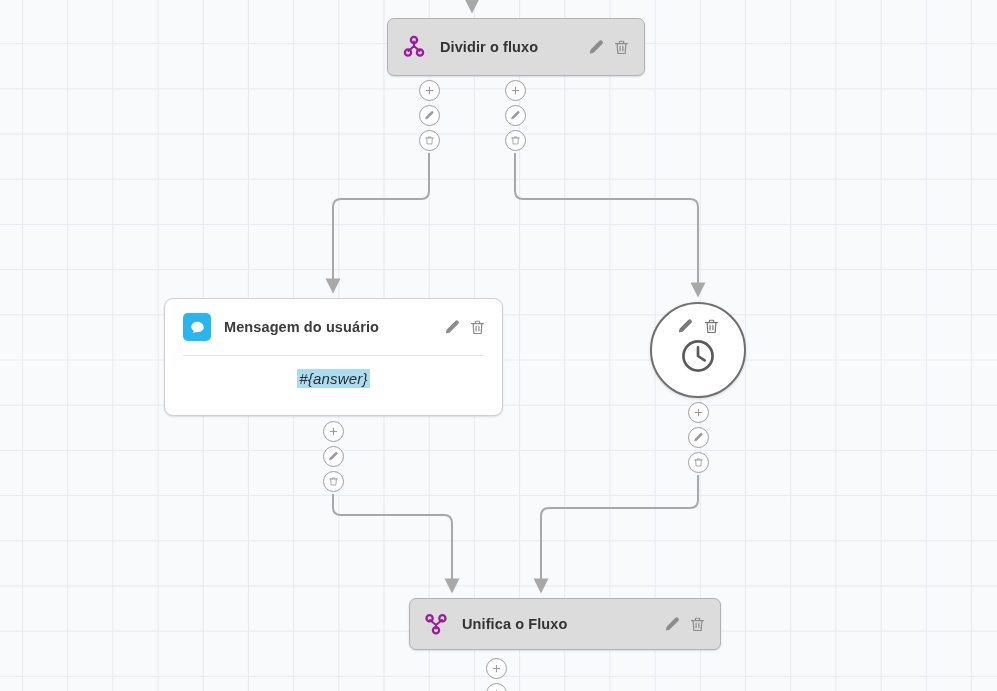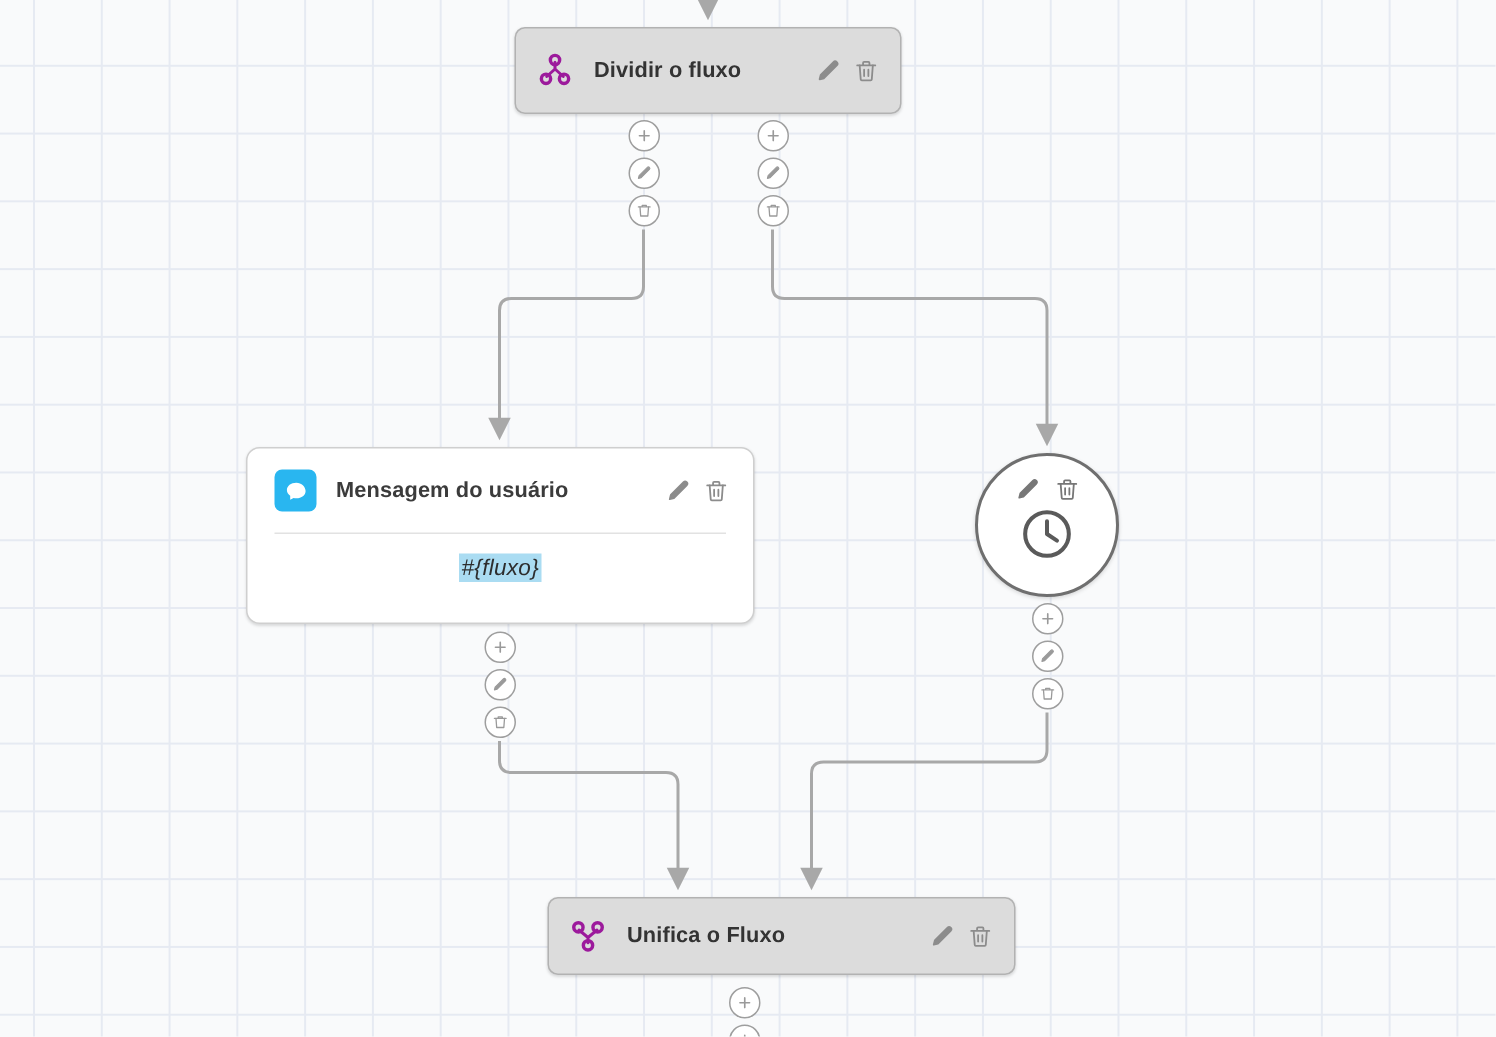--- a/index.html
+++ b/index.html
@@ -42,20 +42,21 @@
     box-sizing: border-box;
     border-radius: 7px;
     display: flex;
     align-items: center;
     border: 1px solid #b9b9b9;
     box-shadow: 0 1px 2px rgba(0,0,0,.13);
   }
   .node-box.gray {
     background: #dcdcdc;
     border-color: #b2b2b2;
+    margin-left: 44px;
   }
   .node-box.white {
     background: #ffffff;
     border-color: #cfcfcf;
     flex-direction: column;
     align-items: stretch;
     border-radius: 9px;
   }
 
   .node-header {
@@ -309,21 +310,21 @@
           <svg viewBox="0 0 24 24" fill="none" stroke="#8c8c8c" stroke-width="1.7" stroke-linecap="round" stroke-linejoin="round">
             <path d="M3.5 6.5h17M9 6.5V4.2a1 1 0 0 1 1-1h4a1 1 0 0 1 1 1v2.3"></path>
             <path d="M5.8 6.5l1 13.1a1 1 0 0 0 1 .9h8.4a1 1 0 0 0 1-.9l1-13.1"></path>
             <path d="M10 10.5v6M14 10.5v6"></path>
           </svg>
         </span>
       </span>
     </div>
     <div class="node-divider"></div>
     <div class="node-body">
-      <span class="var-chip">#{fluxo}</span>
+      <span class="var-chip">#{answer}</span>
     </div>
   </div>
 
   <div class="port-stack" style="left:323px; top:421px;">
     <span class="port-btn">
       <svg viewBox="0 0 24 24" fill="none" stroke="#9a9a9a" stroke-width="2.4" stroke-linecap="round">
         <path d="M12 5v14M5 12h14"></path>
       </svg>
     </span>
     <span class="port-btn">

